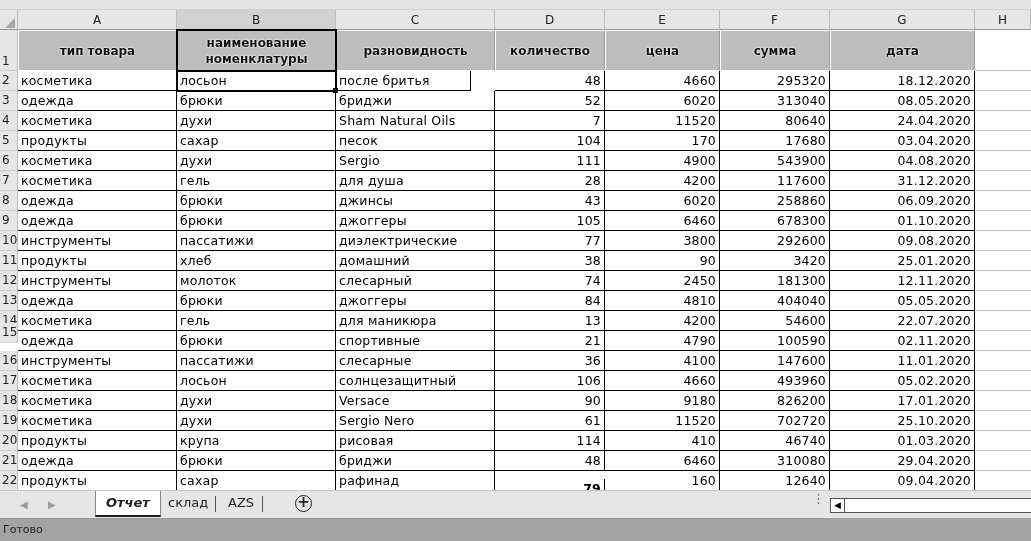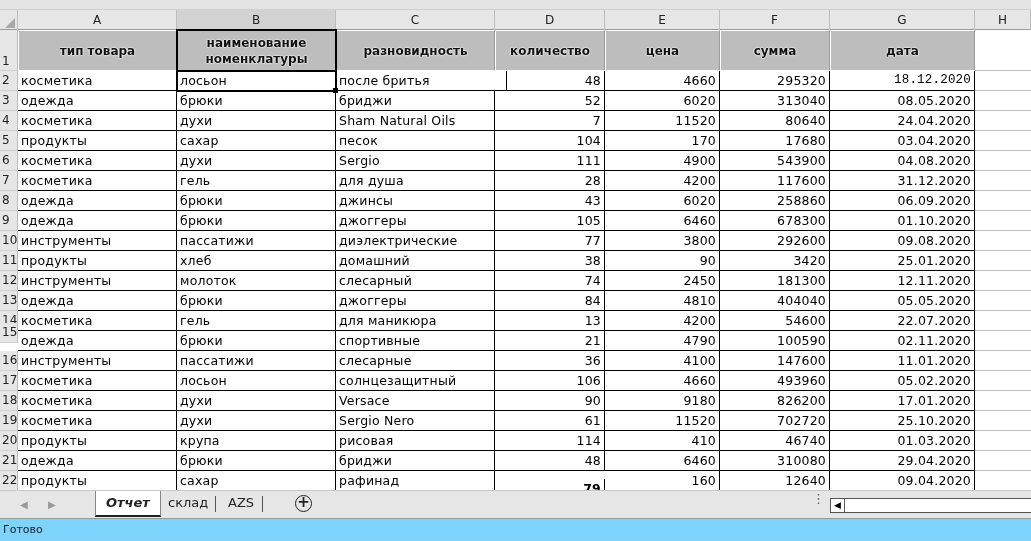--- a/index.html
+++ b/index.html
@@ -29,21 +29,21 @@
   .tabbar { position: absolute; left: 0; top: 490px; width: 1031px; height: 29px; background: #e6e6e6; border-top: 1px solid #c8c8c8; border-bottom: 1px solid #9a9a9a; }
   .navbtn { position: absolute; top: 8px; font-size: 10px; color: #9a9a9a; }
   .sheettab { position: absolute; top: 0; height: 26px; line-height: 24px; padding: 0 10px; font-size: 13px; color: #222; }
   .sheettab.active { background: #fff; font-weight: bold; border: 1px solid #888; border-top: none; border-bottom: 2px solid #222; font-style: italic; }
   .tabsep { position: absolute; top: 5px; width: 1px; height: 16px; background: #555; }
   .addsheet { position: absolute; top: 4px; width: 17px; height: 17px; border: 1.5px solid #222; border-radius: 50%; text-align: center; line-height: 13px; font-size: 15px; font-weight: bold; color: #222; }
   .dots { position: absolute; left: 812px; top: 5px; font-size: 13px; color: #666; line-height: 6px; }
   .hscroll { position: absolute; left: 830px; top: 7px; width: 201px; height: 15px; background: #fff; border: 1px solid #555; border-right: none; }
   .hscroll .arrow { position: absolute; left: 0; top: 0; width: 14px; height: 13px; border-right: 1px solid #555; font-size: 9px; line-height: 13px; text-align: center; }
 
-  .statusbar { position: absolute; left: 0; top: 519px; width: 1031px; height: 22px; background: #7dd3fc; font-size: 11px; line-height: 22px; padding-left: 3px; color: #222; }
+  .statusbar { position: absolute; left: 0; top: 519px; width: 1031px; height: 22px; background: #a3a3a3; font-size: 11px; line-height: 22px; padding-left: 3px; color: #222; }
 </style>
 </head>
 <body>
 
 <div class="topstrip"></div>
 
 <div class="grid" id="grid">
   <div class="colhdr-row">
     <div class="corner"></div>
   <div class="colhdr" style="left: 18px; width: 159px;">A</div>
@@ -65,25 +65,25 @@
     </div>
     <div class="hcell" style="left: 336px; width: 159px;">разновидность</div>
     <div class="hcell" style="left: 495px; width: 110px;">количество</div>
     <div class="hcell" style="left: 605px; width: 115px;">цена</div>
     <div class="hcell" style="left: 720px; width: 110px;">сумма</div>
     <div class="hcell" style="left: 830px; width: 145px;">дата</div>
     <div class="hcell-h" style="left: 975px; width: 56px;"></div>
     <div class="rowhdr" style="top: 61px; height: 20px; line-height: 19px;">2</div>
     <div class="cell" style="top: 61px; left: 18px; width: 159px;">косметика</div>
     <div class="cell active" style="top: 61px; left: 177px; width: 159px;">лосьон</div>
-    <div class="cell" style="top: 61px; left: 336px; width: 171px;">после бритья</div>
+    <div class="cell" style="top: 61px; left: 336px; width: 135px;">после бритья</div>
     <div class="cell num" style="top: 61px; left: 495px; width: 110px;">48</div>
     <div class="cell num" style="top: 61px; left: 605px; width: 115px;">4660</div>
     <div class="cell num" style="top: 61px; left: 720px; width: 110px;">295320</div>
-    <div class="cell num" style="top: 61px; left: 830px; width: 145px; font-family: Liberation Mono, monospace;">18.12.2020</div>
+    <div class="cell num" style="top: 61px; left: 830px; width: 145px;">18.12.2020</div>
     <div class="cell h" style="top: 61px; left: 975px; width: 56px;"></div>
     <div class="rowhdr" style="top: 81px; height: 20px; line-height: 19px;">3</div>
     <div class="cell" style="top: 81px; left: 18px; width: 159px;">одежда</div>
     <div class="cell" style="top: 81px; left: 177px; width: 159px;">брюки</div>
     <div class="cell" style="top: 81px; left: 336px; width: 159px;">бриджи</div>
     <div class="cell num" style="top: 81px; left: 495px; width: 110px;">52</div>
     <div class="cell num" style="top: 81px; left: 605px; width: 115px;">6020</div>
     <div class="cell num" style="top: 81px; left: 720px; width: 110px;">313040</div>
     <div class="cell num" style="top: 81px; left: 830px; width: 145px;">08.05.2020</div>
     <div class="cell h" style="top: 81px; left: 975px; width: 56px;"></div>

